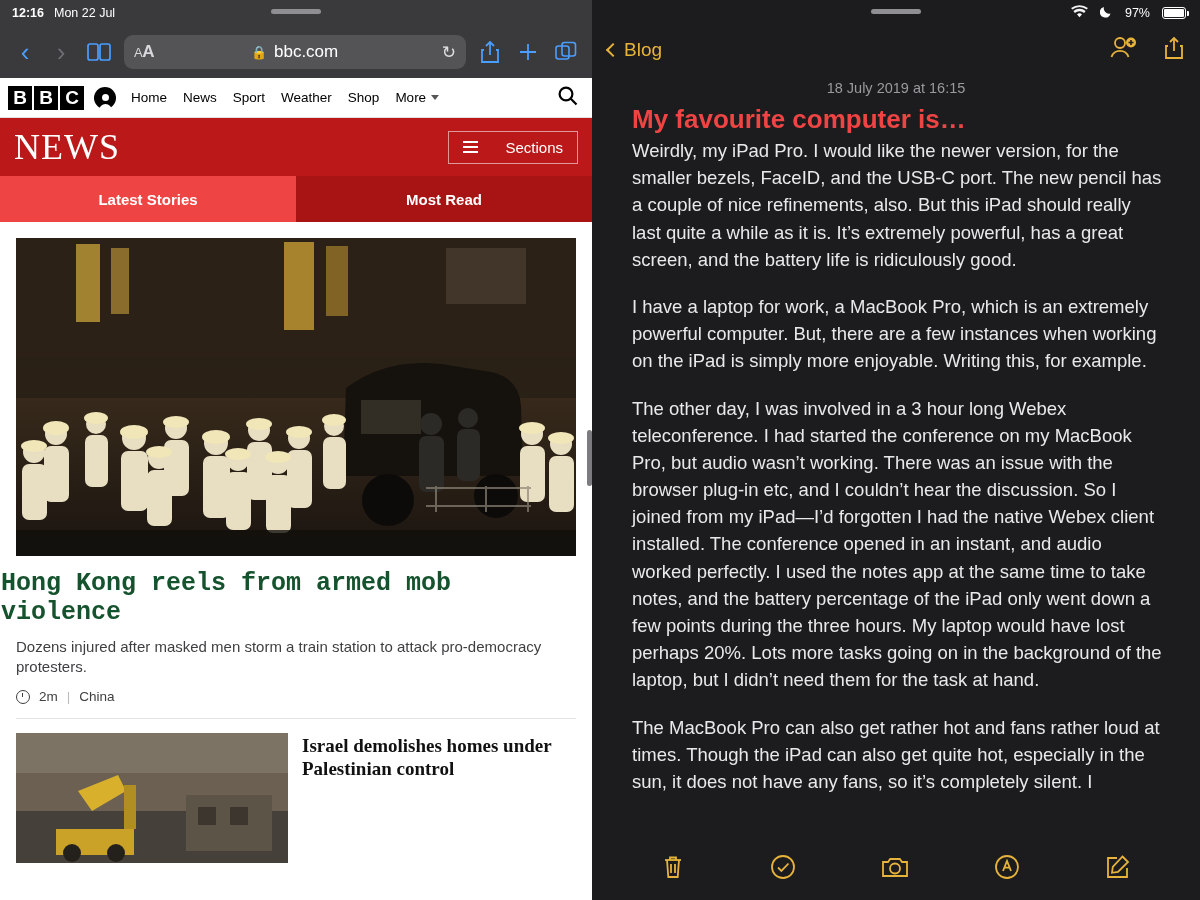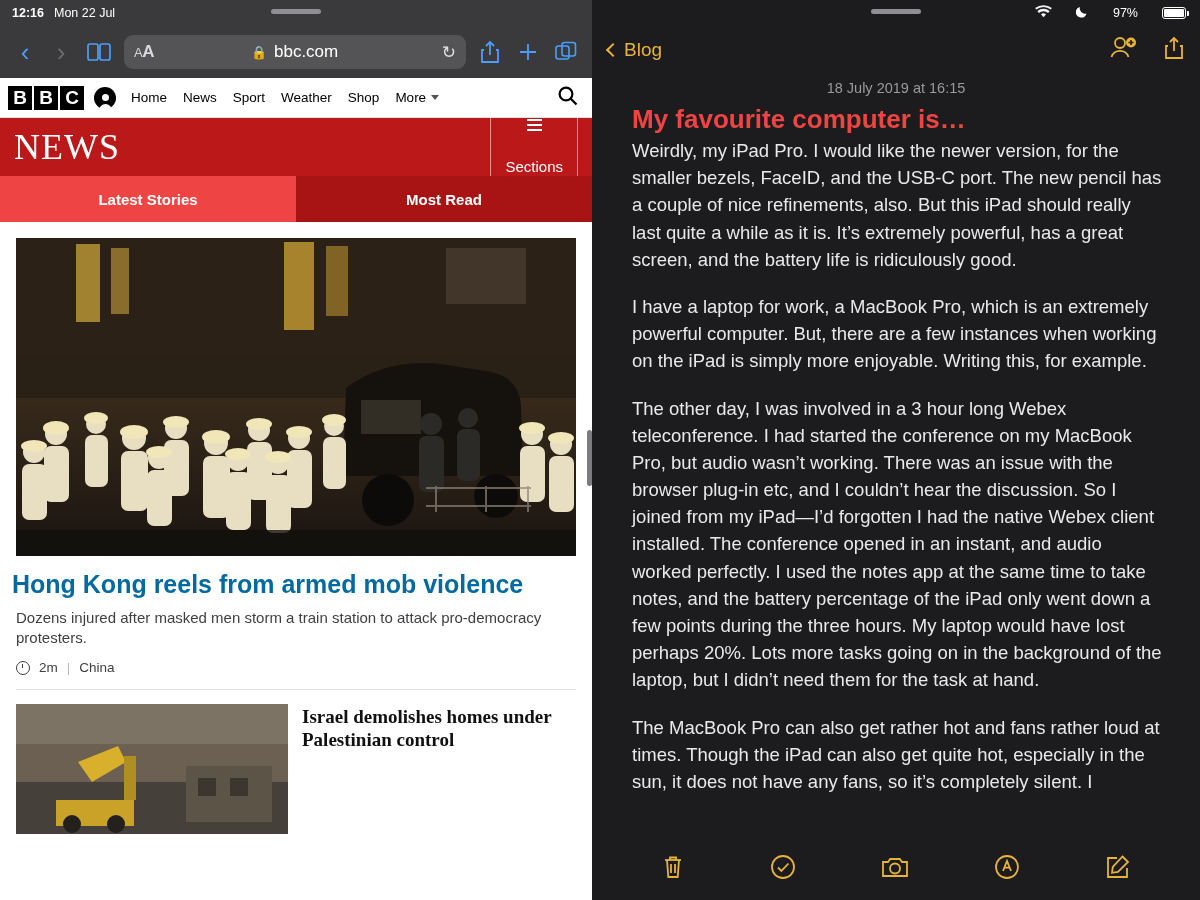--- a/index.html
+++ b/index.html
@@ -78,40 +78,40 @@
   .caret { width: 0; height: 0; border-left: 4px solid transparent; border-right: 4px solid transparent; border-top: 5px solid #555; }
   .search-ico { margin-left: auto; padding-right: 6px; }
 
   .news-band {
     background: #bb1919; height: 58px; display: flex; align-items: center;
     padding: 0 14px; justify-content: space-between;
   }
   .news-word { color: #fff; font-family: "Liberation Serif", serif; font-size: 36px; letter-spacing: 1px; }
   .sections-btn {
     border: 1px solid rgba(255,255,255,.55); color: #fff; font-size: 15px;
-    padding: 7px 14px; display: flex; align-items: center; gap: 27px; flex-direction: column;
+    padding: 7px 14px; display: flex; align-items: center; gap: 27px;
   }
   .hamb { display: inline-flex; flex-direction: column; gap: 3px; }
   .hamb i { display: block; width: 15px; height: 2px; background: #fff; }
 
   .tabs { display: flex; height: 46px; }
   .tab {
     flex: 1; display: flex; align-items: center; justify-content: center;
     color: #fff; font-weight: 700; font-size: 15px; background: #ef4444;
   }
   .tab.inactive { background: #a81414; }
 
   .article-area { padding: 0; background: #fff; height: calc(900px - 26px - 52px - 40px - 58px - 46px); overflow: hidden; }
   .lead-img {
     margin: 16px 16px 0 16px; height: 318px; background: #2a2118; position: relative; overflow: hidden;
   }
   .crowd { position: absolute; inset: 0; }
   .headline {
-    font-family: Liberation Sans, sans-serif; font-weight: 700; font-size: 25px;
-    color: #0369a1; margin: 14px 16px 0 12px; line-height: 1.15;
+    font-family: Liberation Mono, monospace; font-weight: 700; font-size: 25px;
+    color: #14532d; margin: 14px 16px 0 1px; line-height: 1.15;
   }
   .summary { font-size: 15px; color: #3f3f42; margin: 9px 16px 0 16px; line-height: 1.35; }
   .meta { display: flex; align-items: center; gap: 9px; margin: 12px 16px 0 16px; font-size: 13.5px; color: #404040; }
   .meta .clock {
     width: 14px; height: 14px; border: 1.4px solid #404040; border-radius: 50%;
     position: relative; display: inline-block;
   }
   .meta .clock::after {
     content: ""; position: absolute; width: 1.4px; height: 4px; background: #404040; left: 5px; top: 2.5px;
   }
@@ -130,21 +130,21 @@
 
   .split-handle {
     position: absolute; right: 0; top: 430px; width: 5px; height: 56px;
     background: #7c7c80; border-radius: 3px;
   }
 
   
   .notes { width: 608px; height: 900px; background: #1c1c1e; position: relative; color: #e8e8ea; }
   .n-status {
     height: 26px; display: flex; align-items: center; justify-content: flex-end;
-    padding: 0 14px; gap: 24px; font-size: 12.5px; color: #fff; position: relative;
+    padding: 0 14px; gap: 12px; font-size: 12.5px; color: #fff; position: relative;
   }
   .n-grabber {
     position: absolute; left: 50%; transform: translateX(-50%);
     top: 9px; width: 50px; height: 5px; border-radius: 3px; background: #8e8e93;
   }
   .batt {
     width: 24px; height: 12px; border: 1.3px solid #fff; border-radius: 3px;
     position: relative; display: inline-block;
   }
   .batt::after { content: ""; position: absolute; right: -4px; top: 3px; width: 2px; height: 5px; background: #fff; border-radius: 0 1px 1px 0; }

